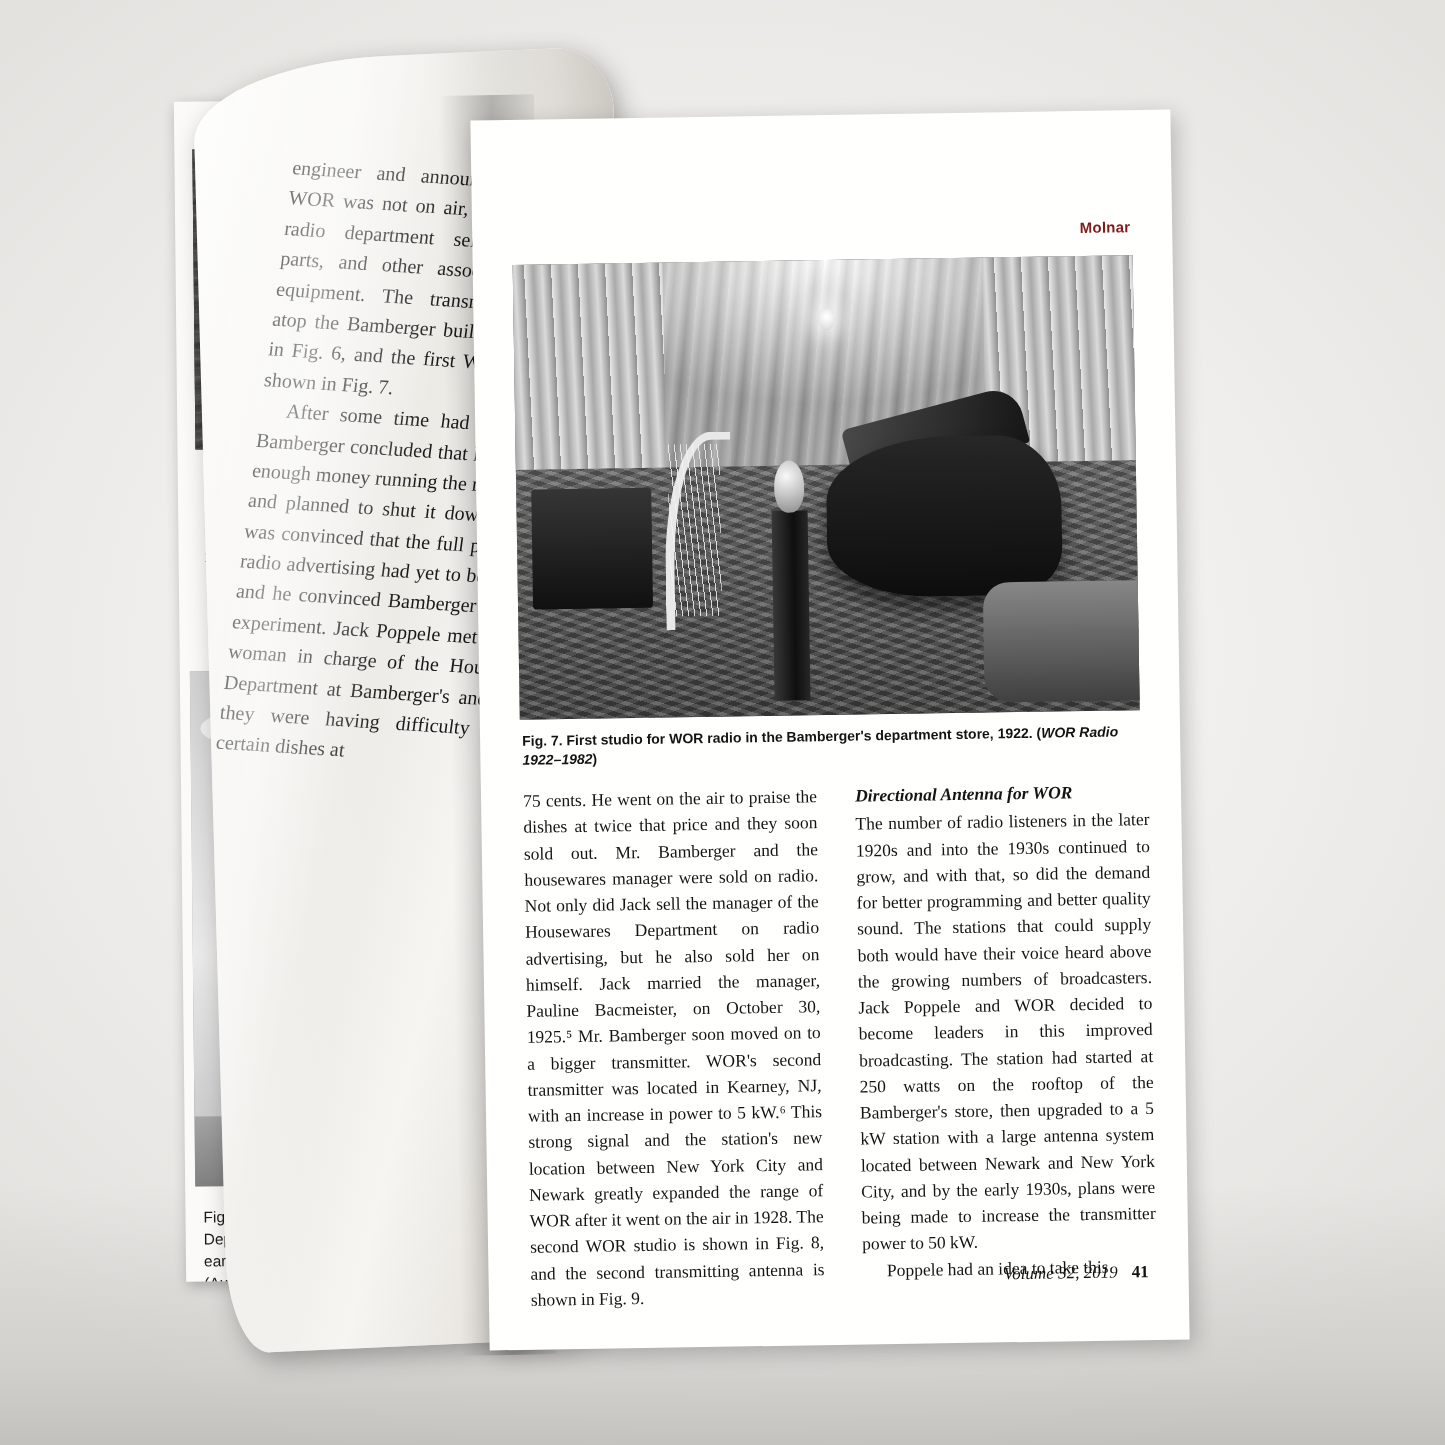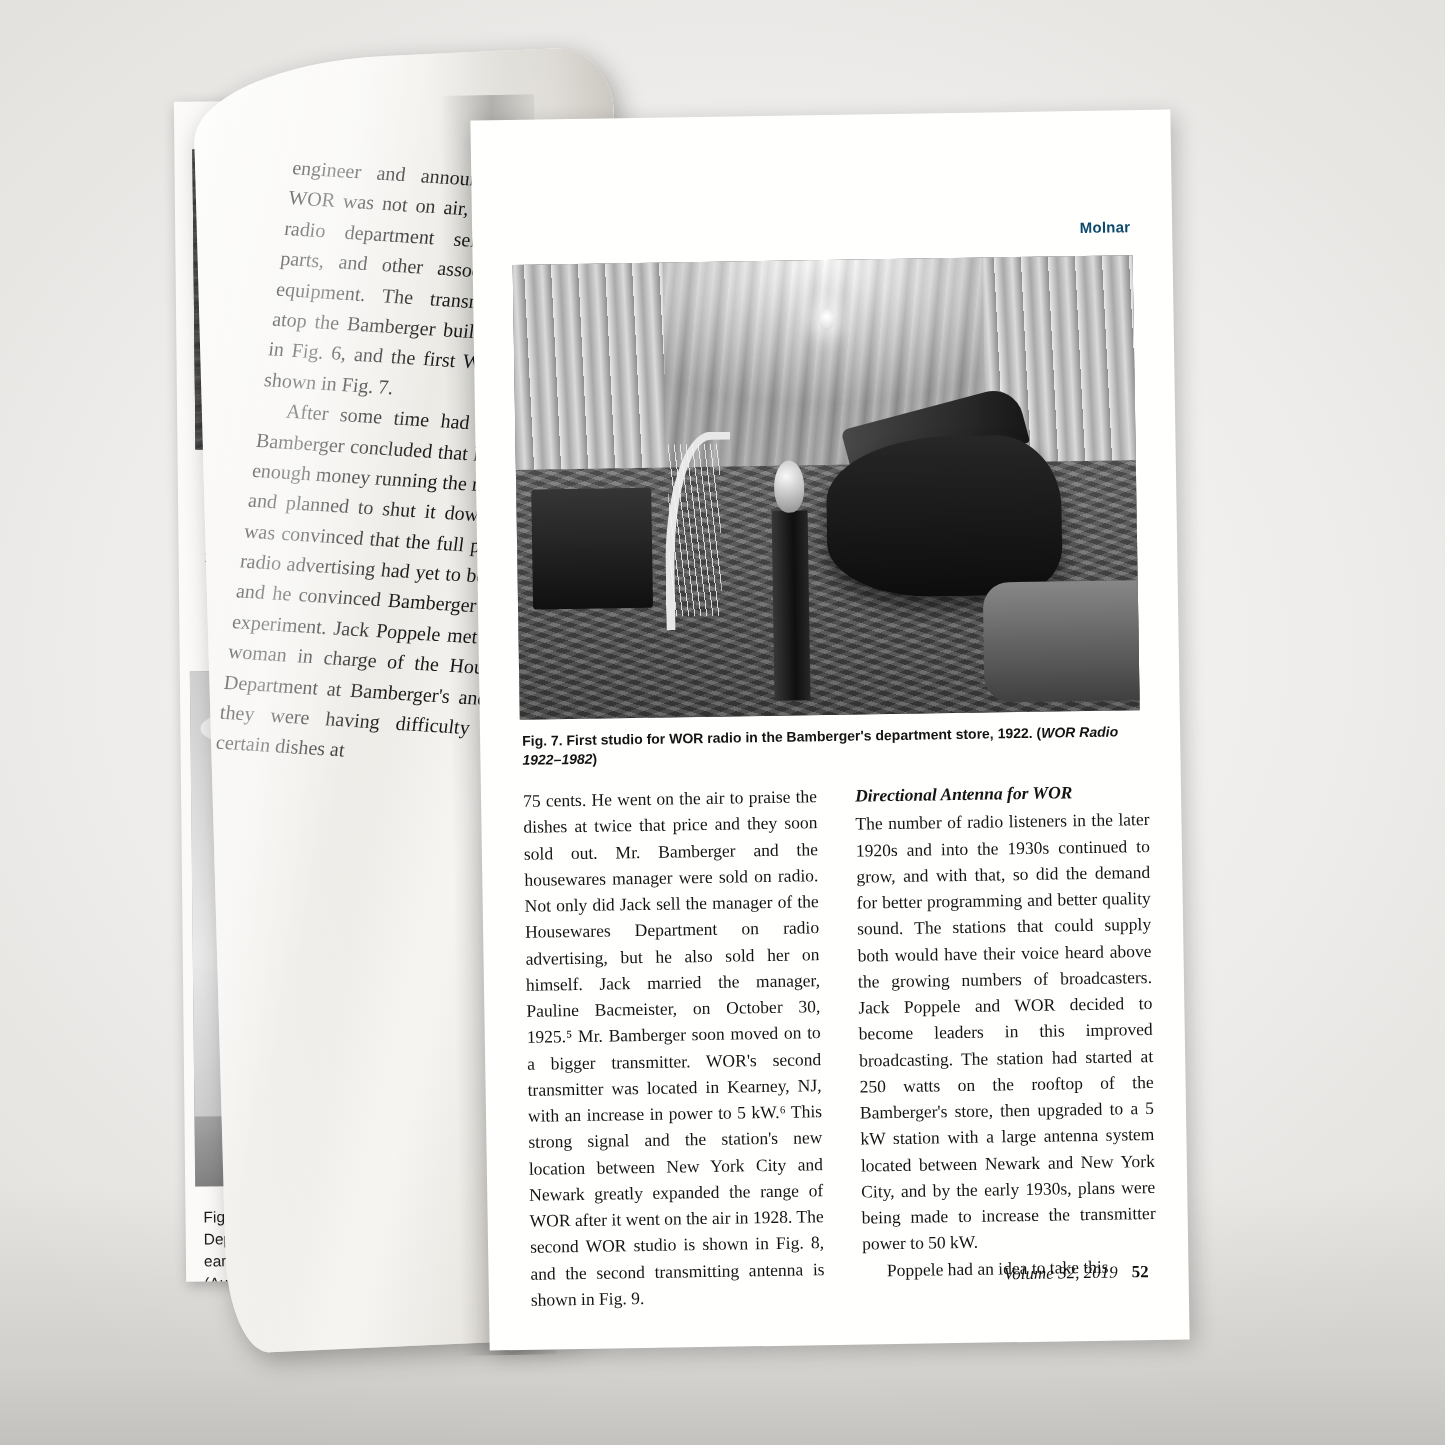--- a/index.html
+++ b/index.html
@@ -199,21 +199,21 @@
     transform: rotate(-0.9deg);
     overflow: hidden;
   }
   .running-head {
     position: absolute;
     right: 42px;
     top: 108px;
     font-family: "Liberation Sans", sans-serif;
     font-weight: 700;
     font-size: 15px;
-    color: #0c4a6e;
+    color: #7f1d1d;
     letter-spacing: .2px;
   }
   .figure-box {
     position: absolute;
     left: 40px;
     top: 145px;
     width: 620px;
     height: 455px;
     background: #2b2b2b;
     overflow: hidden;
@@ -452,19 +452,19 @@
           <p>75 cents. He went on the air to praise the dishes at twice that price and they soon sold out. Mr. Bamberger and the housewares manager were sold on radio. Not only did Jack sell the manager of the Housewares Department on radio advertising, but he also sold her on himself. Jack married the manager, Pauline Bacmeister, on October 30, 1925.⁵ Mr. Bamberger soon moved on to a bigger transmitter. WOR's second transmitter was located in Kearney, NJ, with an increase in power to 5 kW.⁶ This strong signal and the station's new location between New York City and Newark greatly expanded the range of WOR after it went on the air in 1928. The second WOR studio is shown in Fig. 8, and the second transmitting antenna is shown in Fig. 9.</p>
         </div>
         <div class="col">
           <p class="subhead">Directional Antenna for WOR</p>
           <p>The number of radio listeners in the later 1920s and into the 1930s continued to grow, and with that, so did the demand for better programming and better quality sound. The stations that could supply both would have their voice heard above the growing numbers of broadcasters. Jack Poppele and WOR decided to become leaders in this improved broadcasting. The station had started at 250 watts on the rooftop of the Bamberger's store, then upgraded to a 5 kW station with a large antenna system located between Newark and New York City, and by the early 1930s, plans were being made to increase the transmitter power to 50 kW.</p>
           <p class="ind">Poppele had an idea to take this</p>
         </div>
       </div>
 
       <div class="folio">
-        <span>Volume 32, 2019</span><b>52</b>
+        <span>Volume 32, 2019</span><b>41</b>
       </div>
 
     </div>
 
   </div>
 </div>
 
 </body></html>

